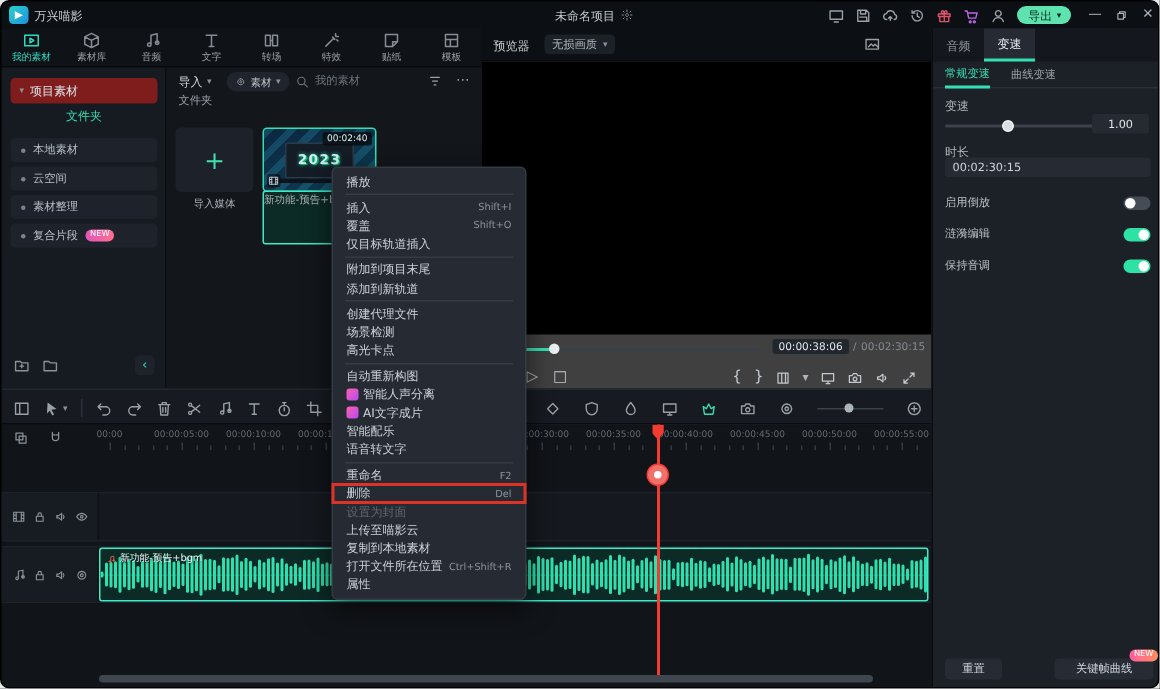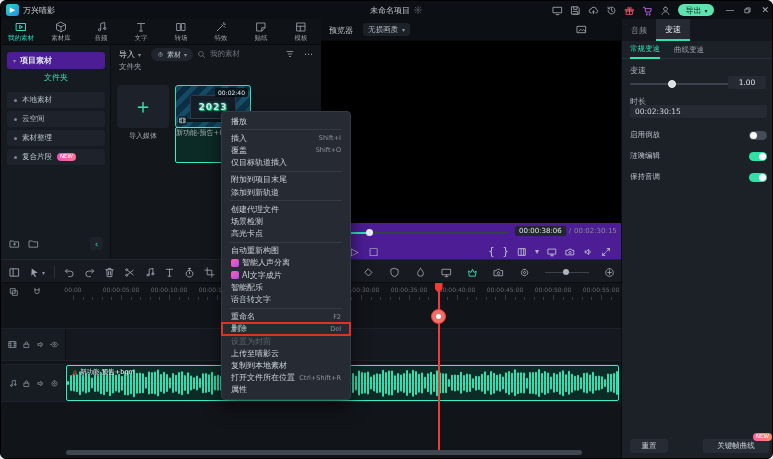--- a/index.html
+++ b/index.html
@@ -27,37 +27,37 @@
   .mtab{width:40px;display:flex;flex-direction:column;align-items:center;justify-content:center;gap:1px;color:#868d95;cursor:pointer;}
   .mtab .lbl{font-size:6.5px;color:#9aa0a7;}
   .mtab.active{color:#2fd9c0;}
   .mtab.active .lbl{color:#2fd9c0;}
   
   .pv-header{position:absolute;top:18px;left:320px;width:300px;height:22px;background:#0c0f13;border-bottom:1px solid #07090c;}
   .pv-tab{position:absolute;left:8px;top:6px;font-size:8px;color:#c6cbd1;}
   .pv-quality{position:absolute;left:42px;top:4px;height:13px;background:#1c2127;border-radius:3px;display:flex;align-items:center;gap:4px;padding:0 5px;font-size:7.5px;color:#b3b9c0;cursor:pointer;}
   .pv-adjust{position:absolute;right:34px;top:5px;color:#9aa1a8;cursor:pointer;}
   
-  .preview{position:absolute;top:40px;left:320px;width:300px;height:276px;background:#4c1d95;text-decoration:underline;}
+  .preview{position:absolute;top:40px;left:320px;width:300px;height:276px;background:#404040;text-decoration:underline;}
   .pv-video{position:absolute;top:0;left:0;width:300px;height:182px;background:#000;}
   .pv-seek{position:absolute;top:188px;left:10px;width:178px;height:7px;}
   .pv-seek .track{position:absolute;top:3px;left:0;width:178px;height:2px;background:#3a4047;border-radius:1px;}
   .pv-seek .prog{position:absolute;top:3px;left:0;width:38px;height:2px;background:#35dfb4;border-radius:1px;}
   .pv-seek .handle{position:absolute;top:0;left:35px;width:7px;height:7px;border-radius:50%;background:#e8eef2;}
   .pv-time{position:absolute;top:185px;left:194px;display:flex;align-items:center;gap:3px;font-size:7px;}
   .pv-time .cur{background:#22262d;border-radius:2px;padding:1px 4px;color:#dfe4ea;}
   .pv-time .sep,.pv-time .tot{color:#848b93;}
   .pv-ctl{position:absolute;top:204px;left:0;width:300px;height:14px;display:flex;align-items:center;}
   .pv-left{position:absolute;left:30px;display:flex;gap:10px;align-items:center;}
   .pv-right{position:absolute;right:10px;display:flex;gap:8px;align-items:center;}
   .pv-btn{color:#c3c9cf;font-size:10px;line-height:10px;display:flex;align-items:center;cursor:pointer;}
   .pv-btn.small{font-size:8px;color:#aeb4bb;}
   
   .sidebar{position:absolute;top:44px;left:0;width:110px;height:214px;background:#161a21;border-right:1px solid #0a0c10;}
-  .sb-root{position:absolute;left:6px;top:7px;width:98px;height:17px;background:#4c1d95;border-radius:3px;display:flex;align-items:center;gap:4px;padding:0 6px;cursor:pointer;font-weight:bold;}
+  .sb-root{position:absolute;left:6px;top:7px;width:98px;height:17px;background:#7f1d1d;border-radius:3px;display:flex;align-items:center;gap:4px;padding:0 6px;cursor:pointer;}
   .sb-root .car{font-size:6px;color:#8b9197;}
   .sb-root .txt{font-size:8px;color:#dde2e8;}
   .sb-active{position:absolute;left:0;top:27px;width:110px;text-align:center;font-size:8px;color:#35dfb4;cursor:pointer;}
   .sb-item{position:absolute;left:6px;width:98px;height:16px;background:#1e232b;border-radius:3px;display:flex;align-items:center;gap:5px;padding:0 7px;cursor:pointer;}
   .sb-item .dot{width:3px;height:3px;border-radius:50%;background:#7b828a;}
   .sb-item .txt{font-size:7.5px;color:#b9c0c7;white-space:nowrap;}
   .badge-new{background:linear-gradient(90deg,#e255b8,#ff6f8e);color:#fff;font-size:5.5px;border-radius:5px;padding:1px 3px;line-height:1;}
   .sb-footer{position:absolute;bottom:8px;left:0;width:110px;height:14px;}
   .sb-foot-ic{position:absolute;top:1px;color:#8b9197;cursor:pointer;}
   .sb-collapse{position:absolute;right:8px;top:0;width:13px;height:13px;border-radius:3px;background:#1e232b;color:#2fd9c0;font-size:9px;display:flex;align-items:center;justify-content:center;cursor:pointer;}

